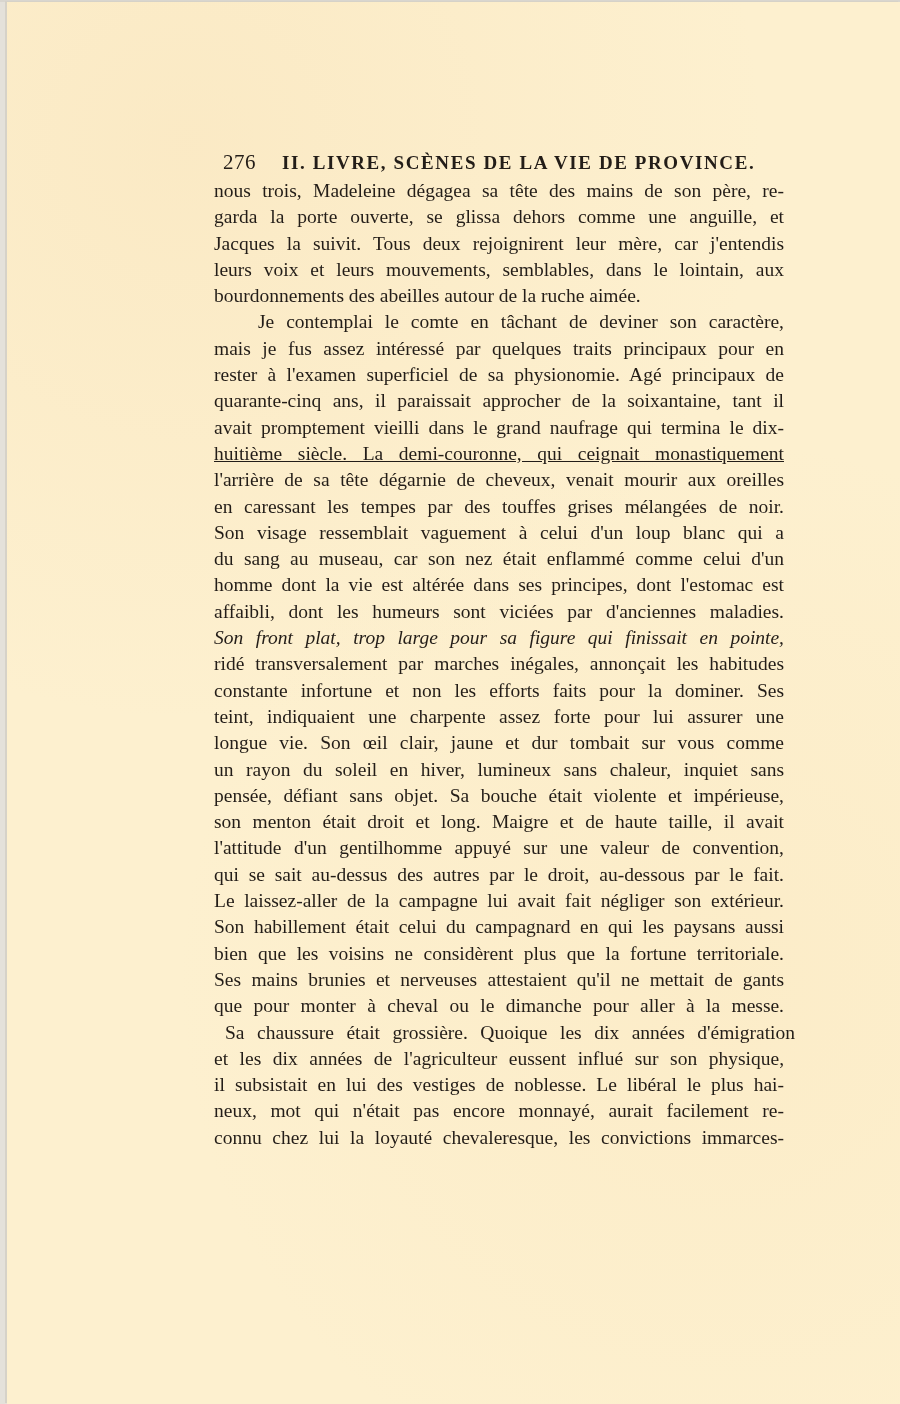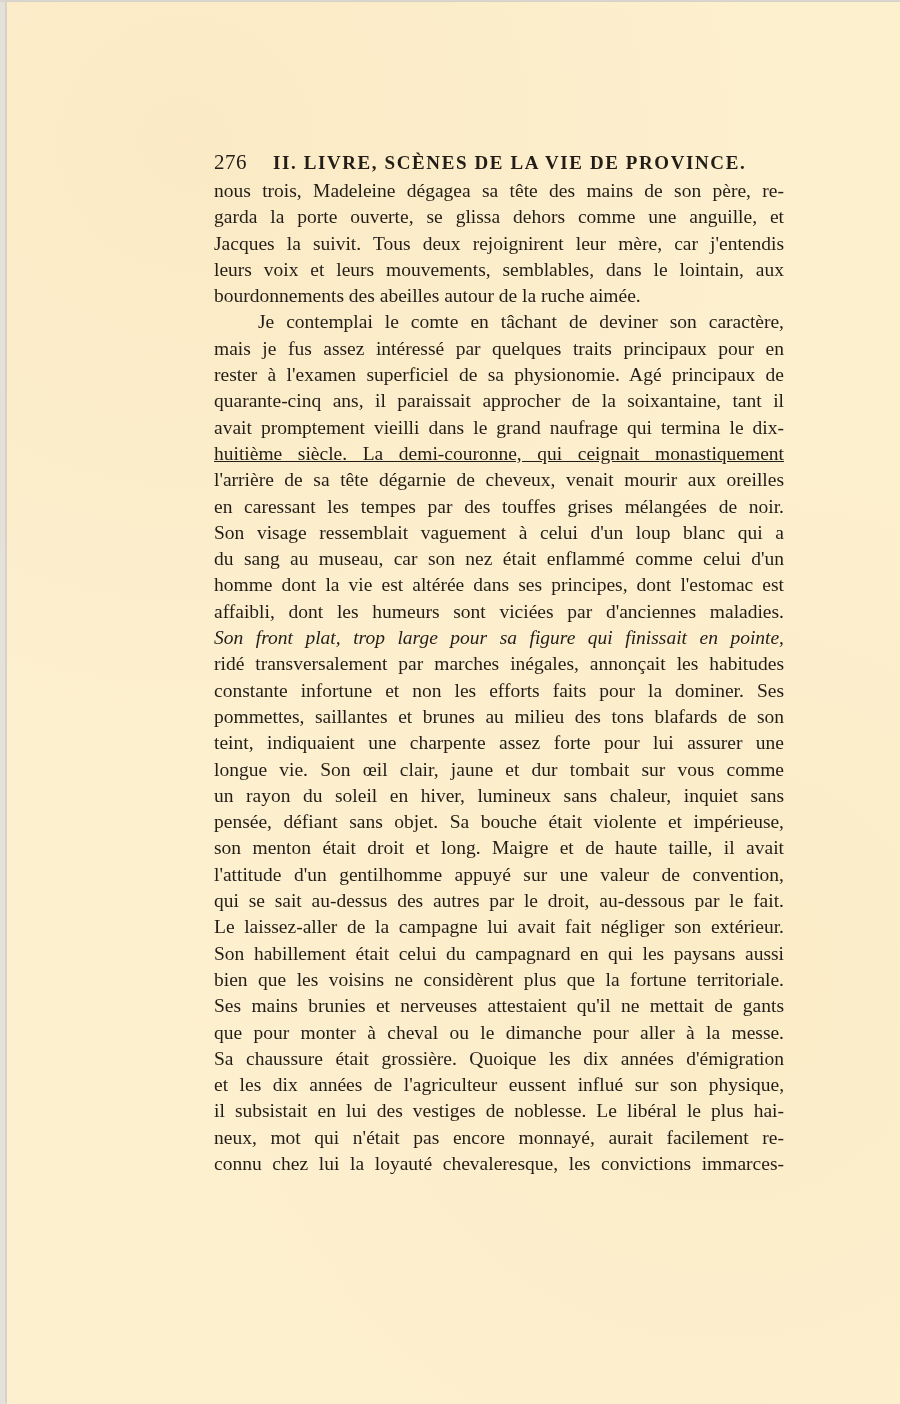--- a/index.html
+++ b/index.html
@@ -43,20 +43,21 @@
       top: 150px;
       width: 570px;
       font-family: "Liberation Serif", "DejaVu Serif", serif;
       color: #231d18;
     }
     .running-head {
       display: flex;
       align-items: baseline;
       height: 28px;
       white-space: nowrap;
+      margin-left: 9px;
     }
     .page-number {
       font-size: 21px;
       margin-right: 26px;
       letter-spacing: 0.5px;
     }
     .head-title {
       font-size: 19px;
       font-weight: bold;
       letter-spacing: 1.6px;
@@ -122,33 +123,32 @@
         <div class="line"><span style="width: 570px; text-decoration: underline;">huitième siècle. La demi-couronne, qui ceignait monastiquement</span></div>
         <div class="line"><span style="width: 570px;">l'arrière de sa tête dégarnie de cheveux, venait mourir aux oreilles</span></div>
         <div class="line"><span style="width: 570px;">en caressant les tempes par des touffes grises mélangées de noir.</span></div>
         <div class="line"><span style="width: 570px;">Son visage ressemblait vaguement à celui d'un loup blanc qui a</span></div>
         <div class="line"><span style="width: 570px;">du sang au museau, car son nez était enflammé comme celui d'un</span></div>
         <div class="line"><span style="width: 570px;">homme dont la vie est altérée dans ses principes, dont l'estomac est</span></div>
         <div class="line"><span style="width: 570px;">affaibli, dont les humeurs sont viciées par d'anciennes maladies.</span></div>
         <div class="line"><span style="width: 570px; font-style: italic;">Son front plat, trop large pour sa figure qui finissait en pointe,</span></div>
         <div class="line"><span style="width: 570px;">ridé transversalement par marches inégales, annonçait les habitudes</span></div>
         <div class="line"><span style="width: 570px;">constante infortune et non les efforts faits pour la dominer. Ses</span></div>
-        <div class="line"><span style="width: 570px;">pommettes, saillantes et brunes au milieu des tons blafards de son</span></div>
         <div class="line"><span style="width: 570px;">teint, indiquaient une charpente assez forte pour lui assurer une</span></div>
         <div class="line"><span style="width: 570px;">longue vie. Son œil clair, jaune et dur tombait sur vous comme</span></div>
         <div class="line"><span style="width: 570px;">un rayon du soleil en hiver, lumineux sans chaleur, inquiet sans</span></div>
         <div class="line"><span style="width: 570px;">pensée, défiant sans objet. Sa bouche était violente et impérieuse,</span></div>
         <div class="line"><span style="width: 570px;">son menton était droit et long. Maigre et de haute taille, il avait</span></div>
         <div class="line"><span style="width: 570px;">l'attitude d'un gentilhomme appuyé sur une valeur de convention,</span></div>
         <div class="line"><span style="width: 570px;">qui se sait au-dessus des autres par le droit, au-dessous par le fait.</span></div>
         <div class="line"><span style="width: 570px;">Le laissez-aller de la campagne lui avait fait négliger son extérieur.</span></div>
         <div class="line"><span style="width: 570px;">Son habillement était celui du campagnard en qui les paysans aussi</span></div>
         <div class="line"><span style="width: 570px;">bien que les voisins ne considèrent plus que la fortune territoriale.</span></div>
         <div class="line"><span style="width: 570px;">Ses mains brunies et nerveuses attestaient qu'il ne mettait de gants</span></div>
         <div class="line"><span style="width: 570px;">que pour monter à cheval ou le dimanche pour aller à la messe.</span></div>
-        <div class="line"><span style="width: 570px;">Sa chaussure était grossière. Quoique les dix années d'émigration</span></div>
+        <div class="line"><span style="width: 570px; margin-left: 11px;">Sa chaussure était grossière. Quoique les dix années d'émigration</span></div>
         <div class="line"><span style="width: 570px;">et les dix années de l'agriculteur eussent influé sur son physique,</span></div>
         <div class="line"><span style="width: 570px;">il subsistait en lui des vestiges de noblesse. Le libéral le plus hai-</span></div>
         <div class="line"><span style="width: 570px;">neux, mot qui n'était pas encore monnayé, aurait facilement re-</span></div>
         <div class="line"><span style="width: 570px;">connu chez lui la loyauté chevaleresque, les convictions immarces-</span></div>
       </div>
     </div>
 </div>
 
 </body></html>

